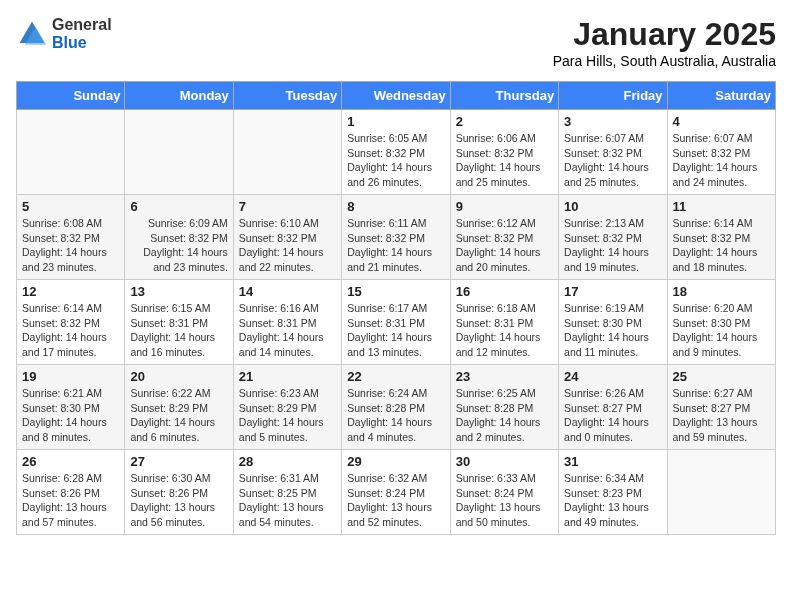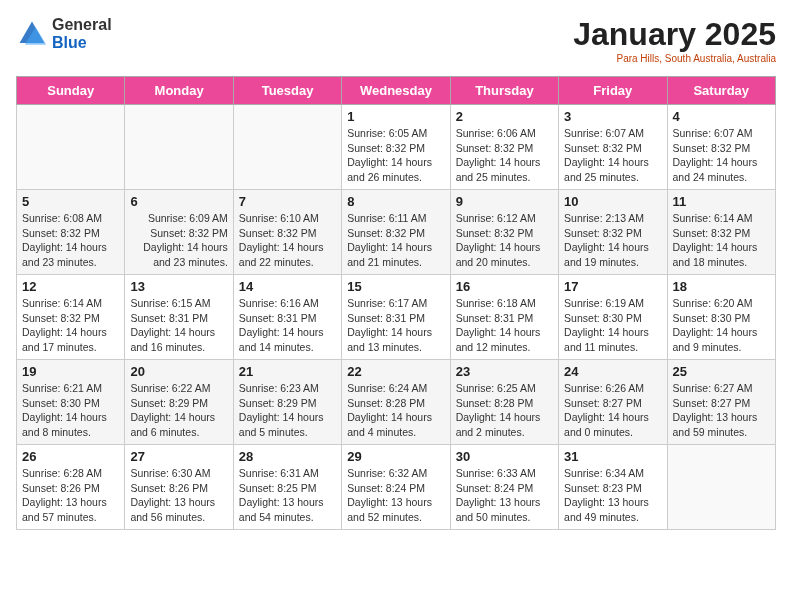--- a/index.html
+++ b/index.html
@@ -37,34 +37,34 @@
     }
     .title-block {
       text-align: right;
     }
     .month-title {
       font-size: 32px;
       font-weight: bold;
       color: #222;
     }
     .subtitle {
-      font-size: 10px;
-      color: #c2410c;
+      font-size: 14px;
+      color: #000000;
     }
     .calendar {
       width: 100%;
       border-collapse: collapse;
     }
     .calendar th {
-      background: #ec4899;
+      background: #3b82f6;
       color: #fff;
       font-size: 13px;
       font-weight: bold;
       padding: 6px 4px;
-      text-align: center;
+      text-align: right;
       border: 1px solid #aaa;
       margin-top: 32px;
     }
     .calendar td {
       vertical-align: top;
       border: 1px solid #ccc;
       padding: 4px 5px;
       font-size: 11px;
       color: #333;
       height: 85px;

